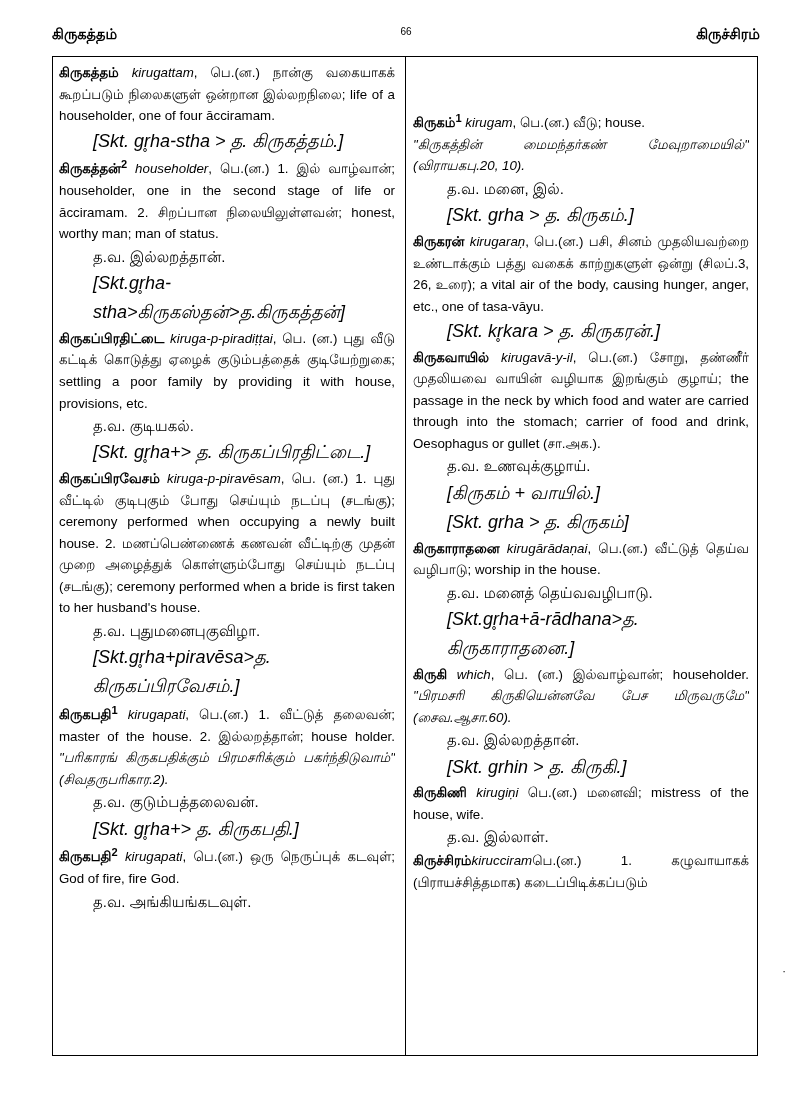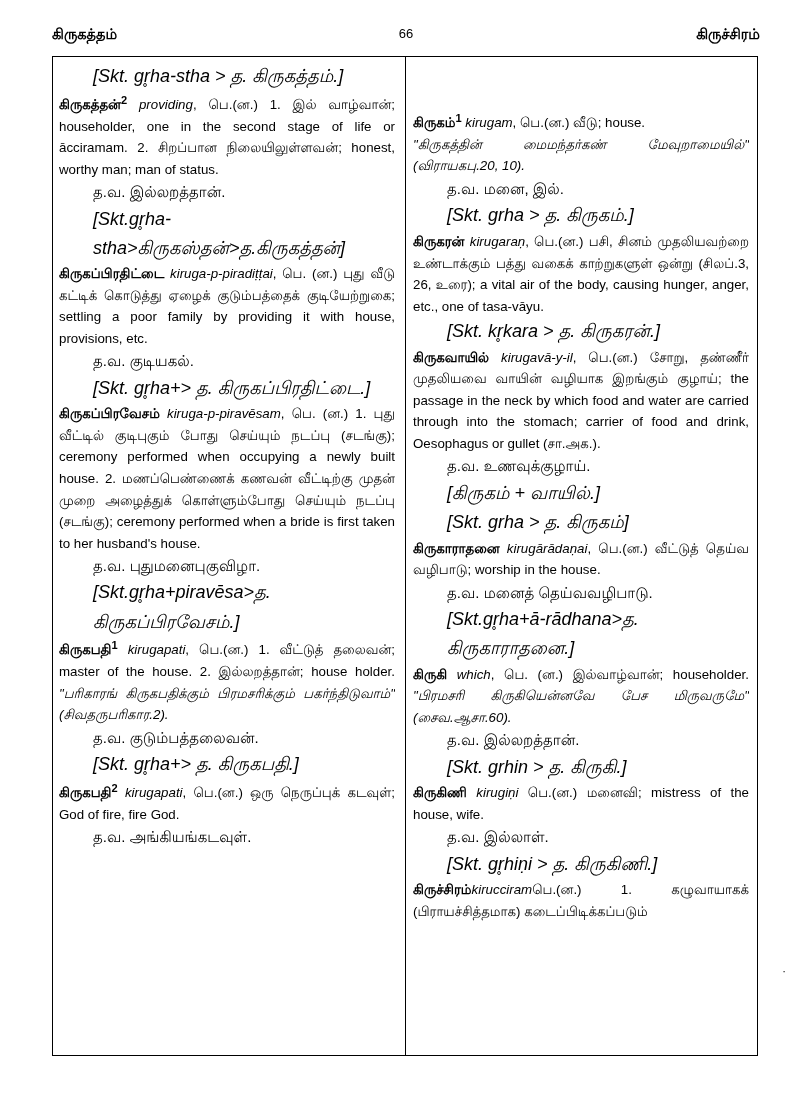--- a/index.html
+++ b/index.html
@@ -25,21 +25,21 @@
     left: 48px;
     right: 44px;
     height: 24px;
     display: flex;
     align-items: baseline;
     justify-content: space-between;
     font-size: 14.5px;
     font-weight: bold;
   }
   .running-head .folio {
-    font-size: 13px;
+    font-size: 10px;
     font-weight: normal;
     position: absolute;
     left: 50%;
     transform: translateX(-50%);
   }
   
   .frame {
     position: absolute;
     left: 48px;
     top: 56px;
@@ -107,27 +107,33 @@
     <span class="folio">66</span>
     <span>கிருச்சிரம்</span>
   </div>
 
   <div class="frame"></div>
   <div class="midrule"></div>
 
   <div class="col col-left">
 
     <div class="entry">
+      <div class="just">
+        <span class="hw">கிருகத்தம்</span>
+        <span class="rom">kirugattam</span><span>,</span>
+        <span class="ta">பெ.(ன.)</span>
+        <span>நான்கு வகையாகக் கூறப்படும் நிலைகளுள் ஒன்றான இல்லறநிலை; life of a householder, one of four ācciramam.</span>
+      </div>
       <div class="sub-it">[Skt. gr̥ha-stha &gt; த. கிருகத்தம்.]</div>
     </div>
 
     <div class="entry">
       <div class="just">
         <span class="hw">கிருகத்தன்</span><sup class="hw">2</sup>
-        <span class="rom">providing</span><span>,</span>
+        <span class="rom">householder</span><span>,</span>
         <span class="ta">பெ.(ன.)</span>
         <span>1. இல் வாழ்வான்; householder, one in the second stage of life or ācciramam. 2. சிறப்பான நிலையிலுள்ளவன்; honest, worthy man; man of status.</span>
       </div>
       <div class="sub">த.வ. இல்லறத்தான்.</div>
       <div class="sub-it">[Skt.gr̥ha-stha&gt;கிருகஸ்தன்&gt;த.கிருகத்தன்]</div>
     </div>
 
     <div class="entry">
       <div class="just">
         <span class="hw">கிருகப்பிரதிட்டை</span>
@@ -235,21 +241,20 @@
     </div>
 
     <div class="entry">
       <div class="just">
         <span class="hw">கிருகிணி</span>
         <span class="rom">kirugiṇi</span>
         <span class="ta">பெ.(ன.)</span>
         <span>மனைவி; mistress of the house, wife.</span>
       </div>
       <div class="sub">த.வ. இல்லாள்.</div>
-      <div class="sub-it">[Skt. gr̥hiṇi &gt; த. கிருகிணி.]</div>
     </div>
 
     <div class="entry">
       <div class="just">
         <span class="hw">கிருச்சிரம்</span><span class="rom">kirucciram</span><span class="ta">பெ.(ன.)</span>
         <span>1. கழுவாயாகக் (பிராயச்சித்தமாக) கடைப்பிடிக்கப்படும்</span>
       </div>
     </div>
 
   </div>

